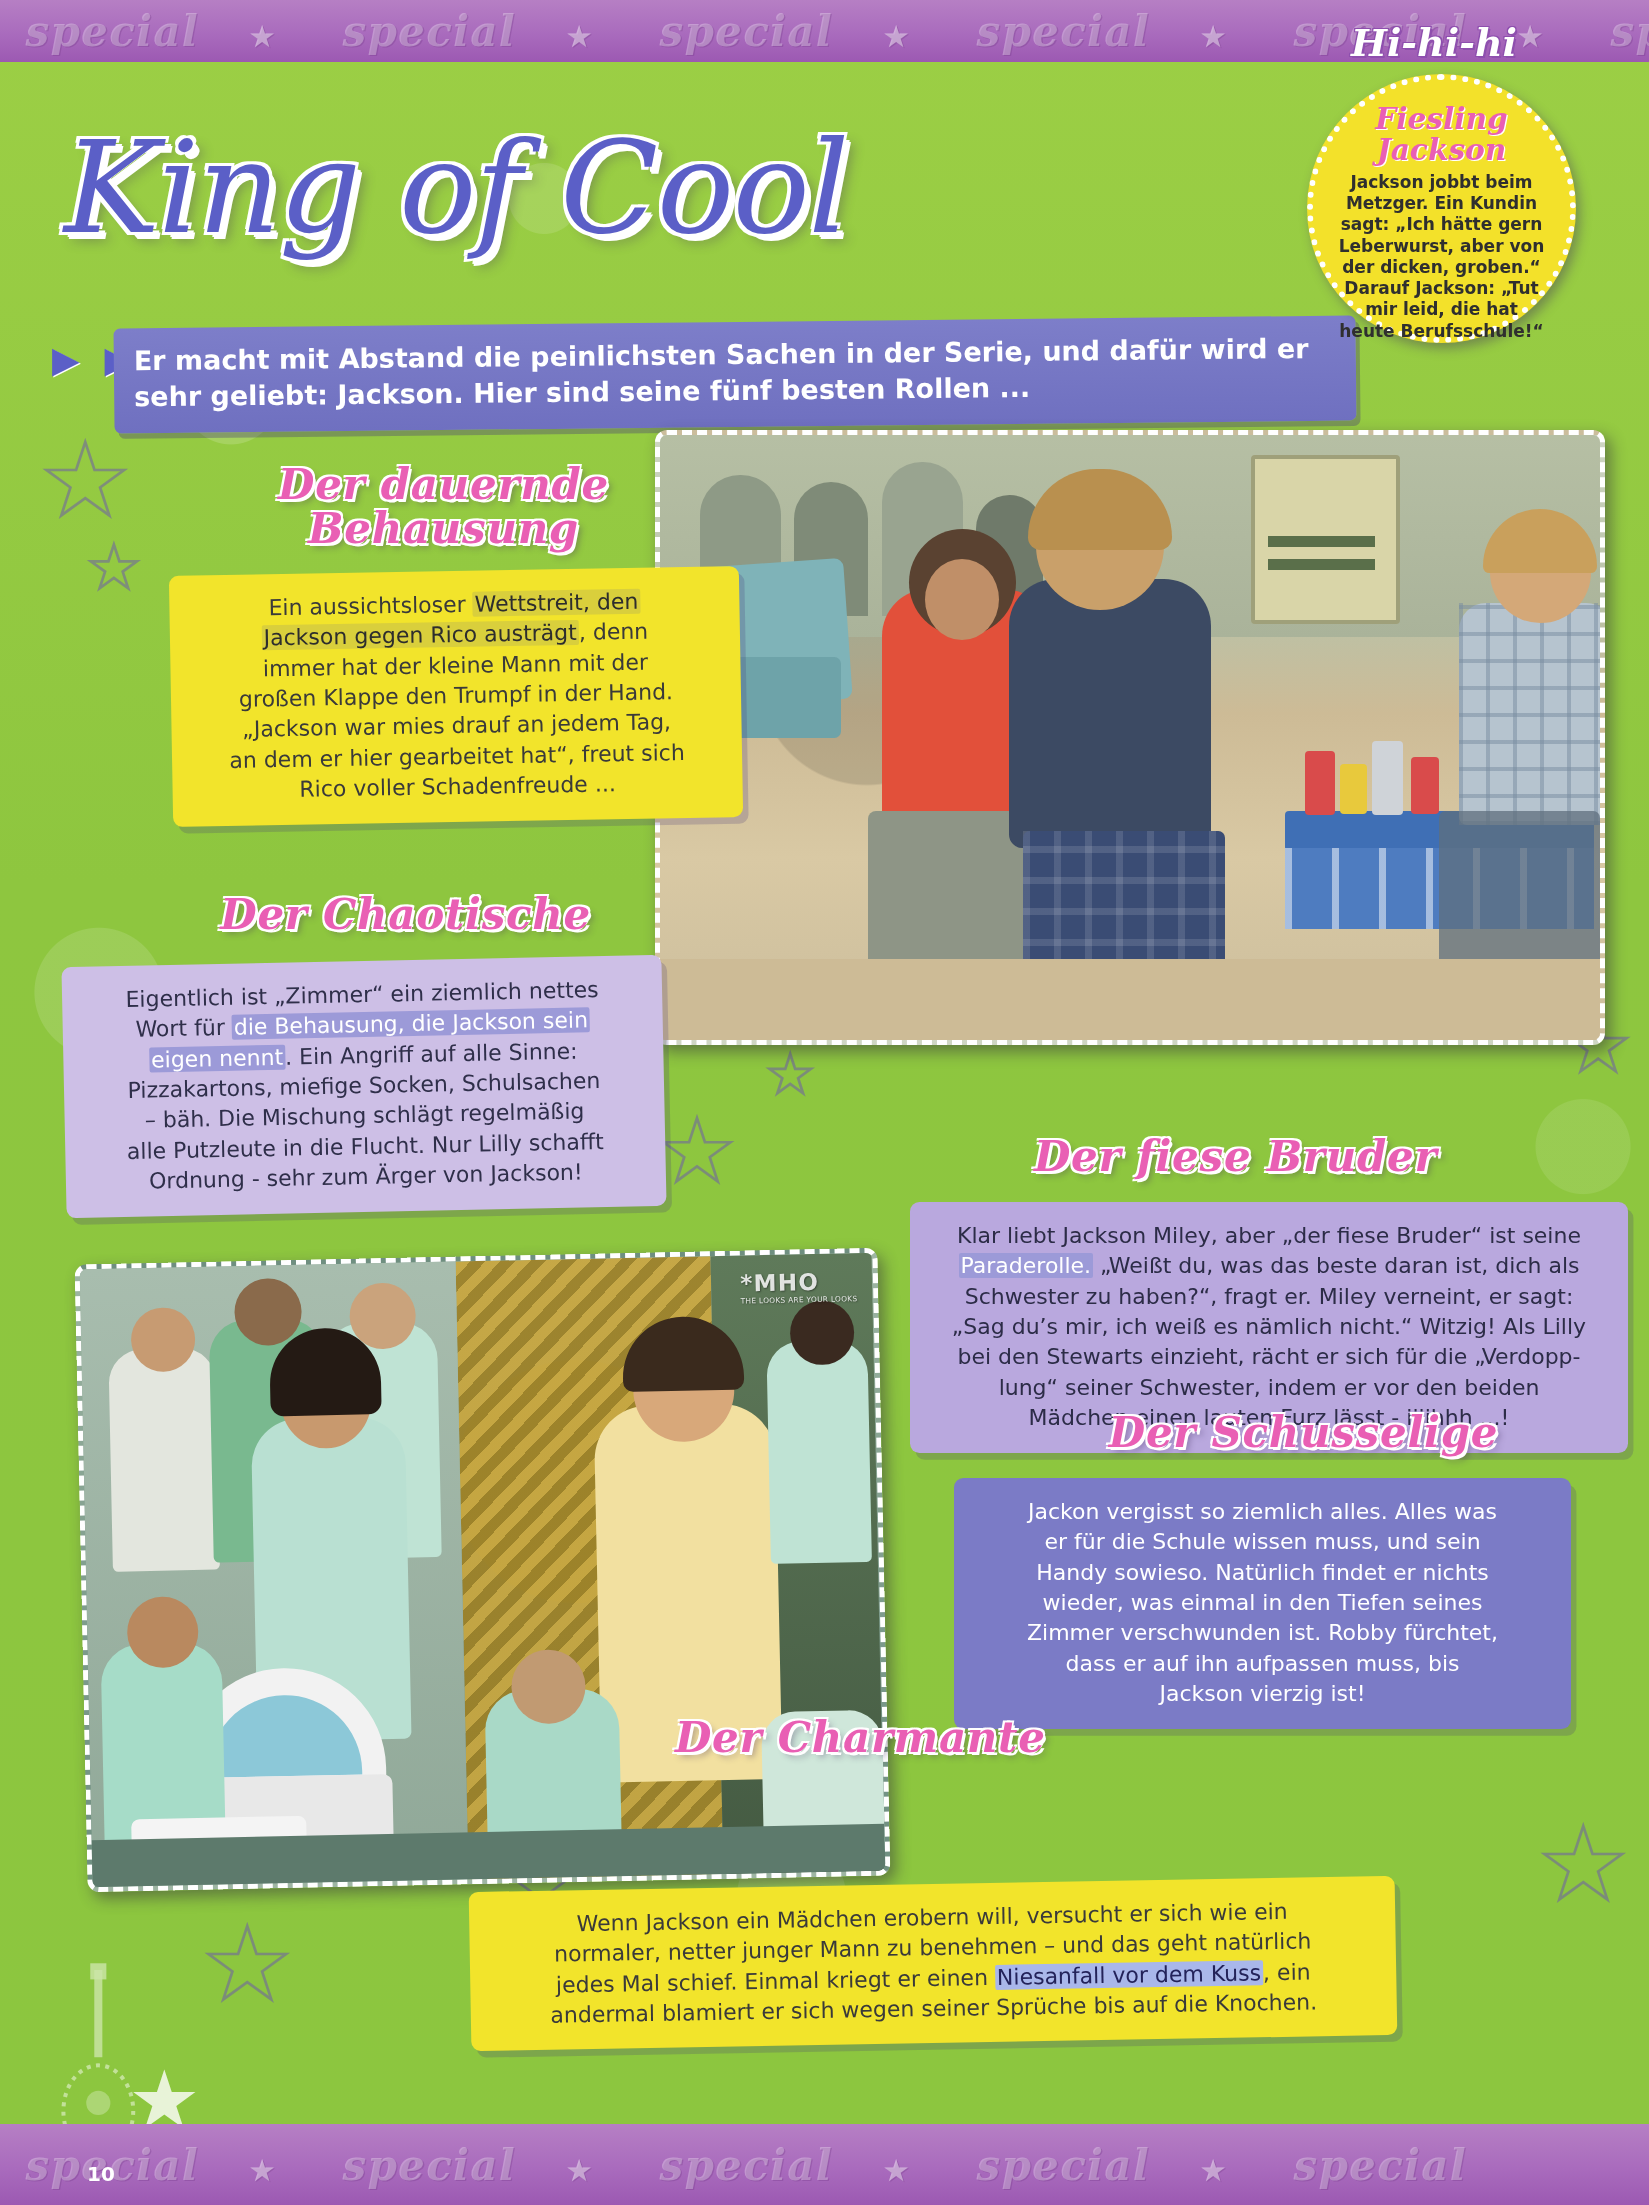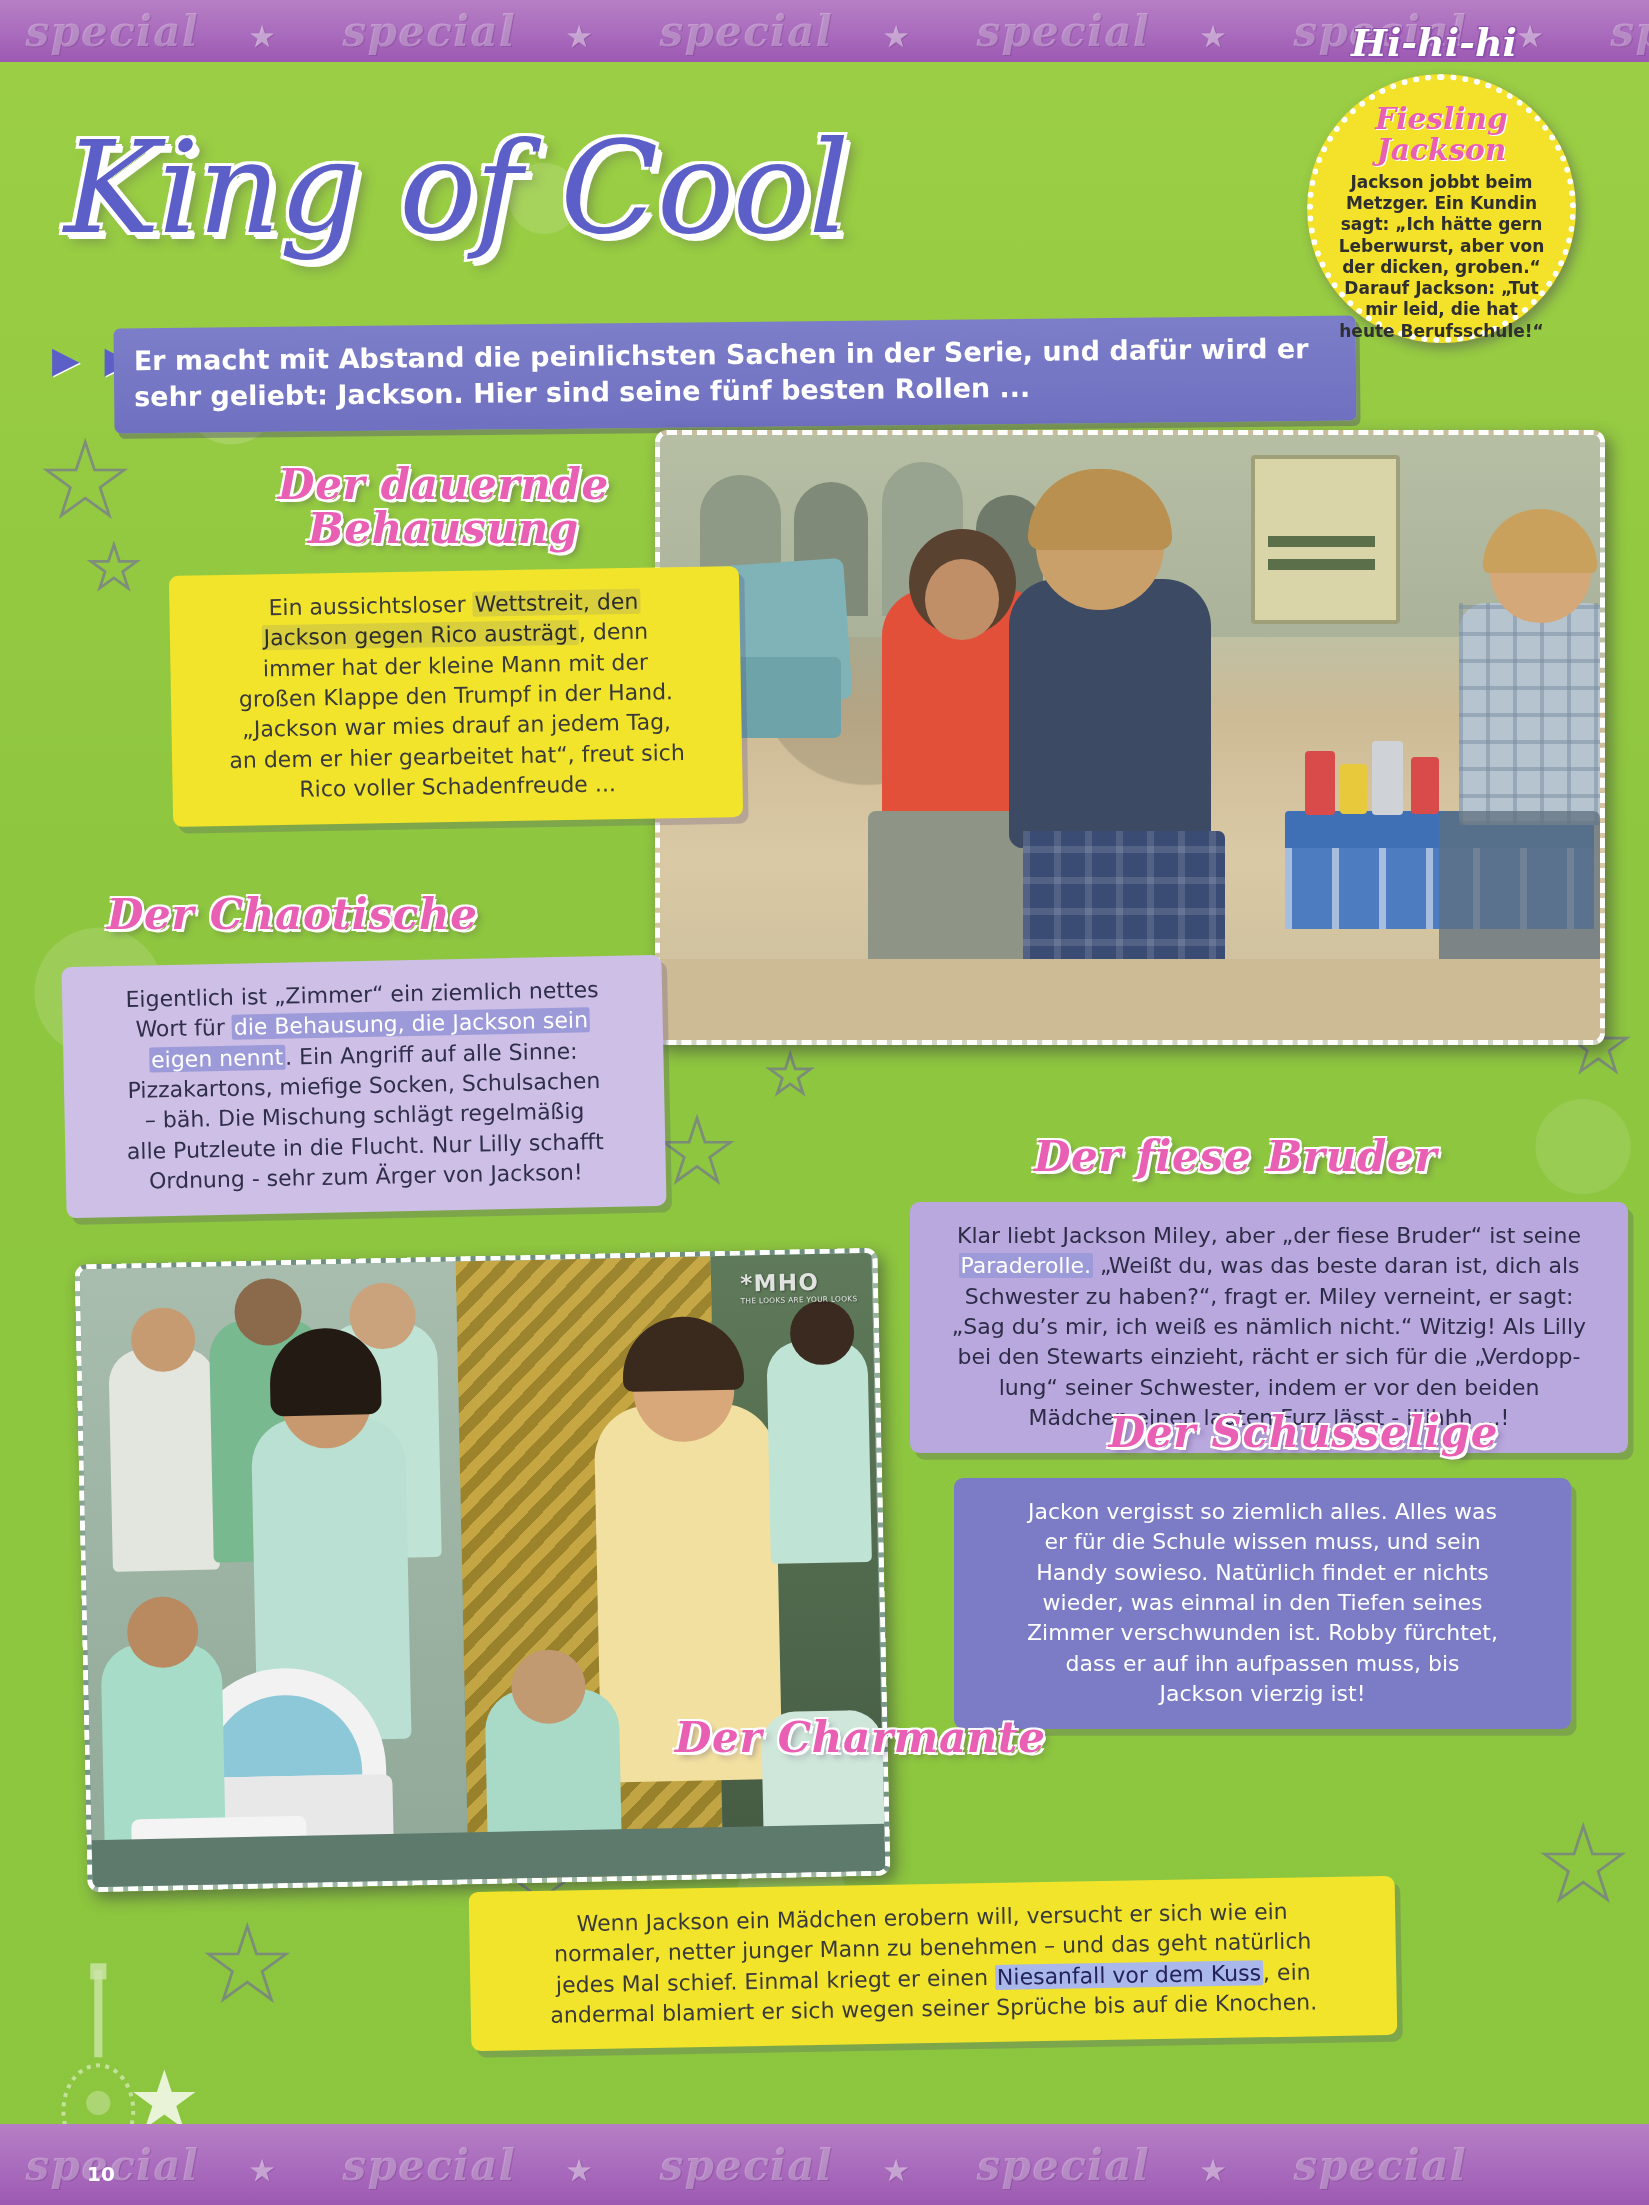--- a/index.html
+++ b/index.html
@@ -281,21 +281,21 @@
       Ein aussichtsloser <mark class="y">Wettstreit, den</mark><br>
       <mark class="y">Jackson gegen Rico austrägt</mark>, denn<br>
       immer hat der kleine Mann mit der<br>
       großen Klappe den Trumpf in der Hand.<br>
       „Jackson war mies drauf an jedem Tag,<br>
       an dem er hier gearbeitet hat“, freut sich<br>
       Rico voller Schadenfreude ...
     </p>
   </div>
 
-  <div class="sec-title" style="left:107px;top:893px;width:484px;text-align:left;">Der Chaotische</div>
+  <div class="sec-title" style="left:107px;top:893px;width:484px;text-align:right;">Der Chaotische</div>
   <div class="box purple-light" style="left:64px;top:961px;width:554px;transform:rotate(-1.2deg);">
     <p>
       Eigentlich ist „Zimmer“ ein ziemlich nettes<br>
       Wort für <mark class="v">die Behausung, die Jackson sein</mark><br>
       <mark class="v">eigen nennt</mark>. Ein Angriff auf alle Sinne:<br>
       Pizzakartons, miefige Socken, Schulsachen<br>
       – bäh. Die Mischung schlägt regelmäßig<br>
       alle Putzleute in die Flucht. Nur Lilly schafft<br>
       Ordnung - sehr zum Ärger von Jackson!
     </p>

